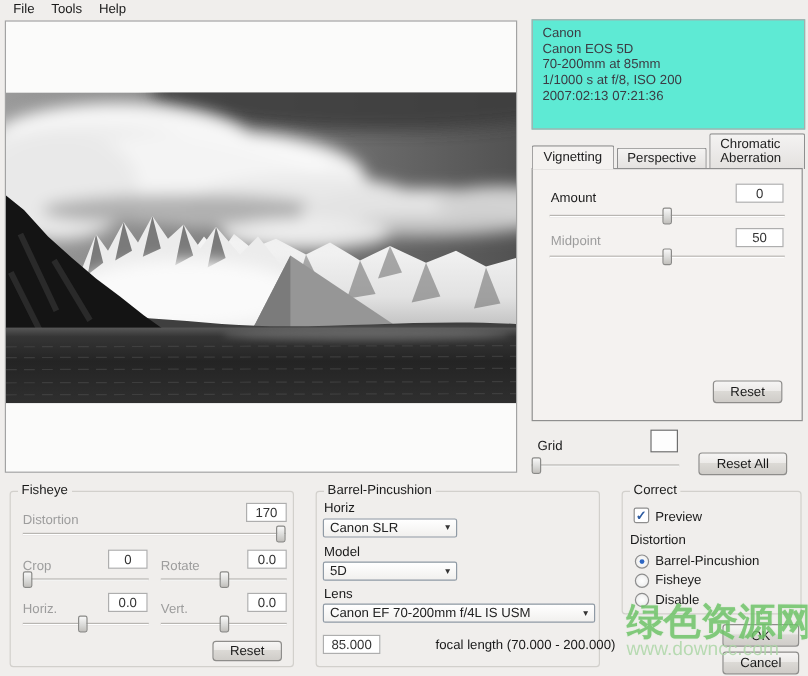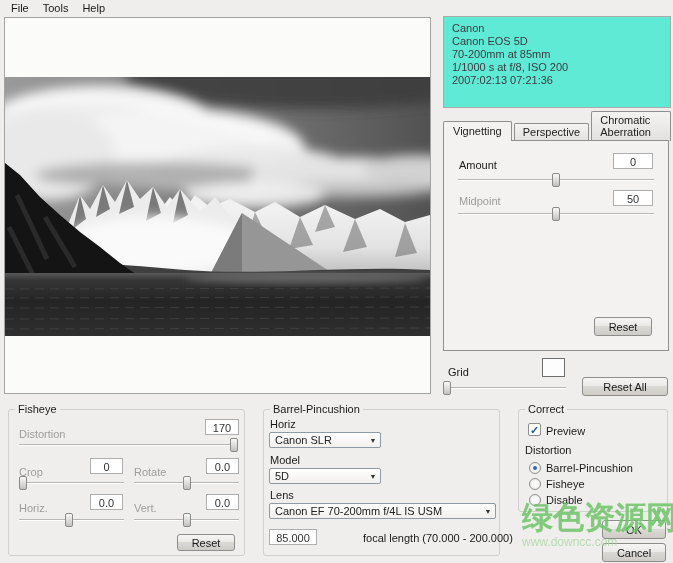--- a/index.html
+++ b/index.html
@@ -71,21 +71,21 @@
 
   
   .swatch { position:absolute; left:542px; top:358px; width:23px; height:19px;
     background:#fdfdfd; border:1px solid #6e6e6e; }
 
   
   .watermark { position:absolute; left:522px; top:501px; width:151px; text-align:left;
     z-index:30; pointer-events:none; opacity:0.85; }
   .watermark .wm-title { font-size:31px; font-weight:bold; letter-spacing:0px;
     color:#6ec368; text-shadow:0 0 1px #a5dca0; line-height:33px; white-space:nowrap; }
-  .watermark .wm-url { font-size:12px; color:#aed7a8; line-height:16px; }
+  .watermark .wm-url { font-size:16px; color:#aed7a8; line-height:16px; }
 </style>
 </head>
 <body>
 
 <div class="menubar">
   <div class="menu-item">File</div>
   <div class="menu-item">Tools</div>
   <div class="menu-item">Help</div>
 </div>
 
@@ -202,21 +202,21 @@
   </div>
   <div class="btn" style="left:150px; top:176px; width:58px; height:19px;">Reset</div>
 </div>
 
 <div class="label" style="left:448px; top:366px;">Grid</div>
 <div class="swatch"></div>
 <div class="slider" style="left:443px; top:381px; width:123px;">
   <div class="track"></div>
   <div class="thumb" style="left:4px;"></div>
 </div>
-<div class="btn" style="left:582px; top:377px; width:86px; height:19px;">Reset All</div>
+<div class="btn" style="left:582px; top:377px; width:74px; height:19px;">Reset All</div>
 
 <div class="group" style="left:8px; top:409px; width:237px; height:147px;">
   <div class="group-title">Fisheye</div>
   <div class="label dim" style="left:10px; top:18px;">Distortion</div>
   <input class="field-box" style="left: 196px; top: 9px; width: 34px;" readonly="" value="170">
   <div class="slider" style="left:10px; top:28px; width:219px;">
     <div class="track"></div>
     <div class="thumb" style="left:215px;"></div>
   </div>
 

